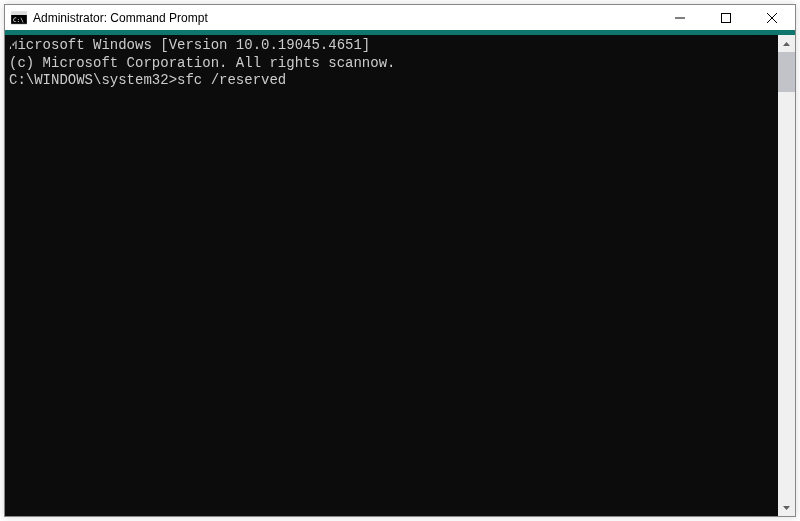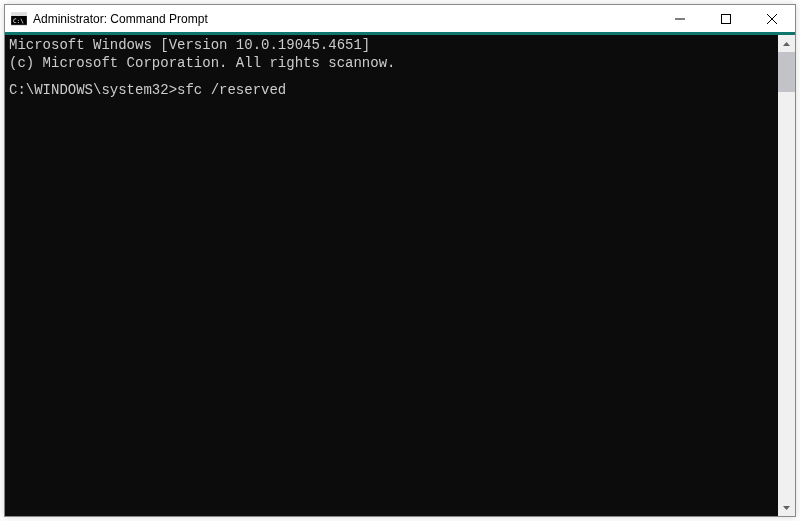--- a/index.html
+++ b/index.html
@@ -20,21 +20,21 @@
       display: flex;
       flex-direction: column;
       box-shadow: 0 0 8px rgba(0,0,0,0.15);
     }
     .titlebar {
       height: 30px;
       background: #fff;
       display: flex;
       align-items: center;
       padding-left: 6px;
-      border-bottom: 3px solid #0f766e;
+      border-bottom: 5px solid #0f766e;
       flex-shrink: 0;
     }
     .titlebar-icon {
       width: 16px;
       height: 16px;
       margin-right: 6px;
       display: flex;
       align-items: center;
       justify-content: center;
       flex-shrink: 0;
@@ -67,20 +67,21 @@
     .terminal {
       flex: 1;
       background: #0c0c0c;
       color: #cccccc;
       font-family: Consolas, "Courier New", monospace;
       font-size: 14px;
       line-height: 1.25;
       padding: 2px 4px;
       white-space: pre;
       overflow: hidden;
+      border-radius: 28px;
     }
     .scrollbar {
       width: 17px;
       background: #f0f0f0;
       display: flex;
       flex-direction: column;
       flex-shrink: 0;
     }
     .scrollbar-button {
       width: 17px;
@@ -103,21 +104,20 @@
       left: 0;
       right: 0;
       height: 40px;
       background: #c2c3c9;
     }
     .terminal-line {
       display: block;
     }
     .prompt-line {
       display: flex;
-      margin-top: 10px;
     }
   </style>
 </head>
 <body>
 
 <div class="window">
   <div class="titlebar">
     <span class="titlebar-icon">
       <svg width="16" height="16" viewBox="0 0 16 16">
         <rect x="0" y="2" width="16" height="12" fill="#000" stroke="#888" stroke-width="0.5"></rect>

